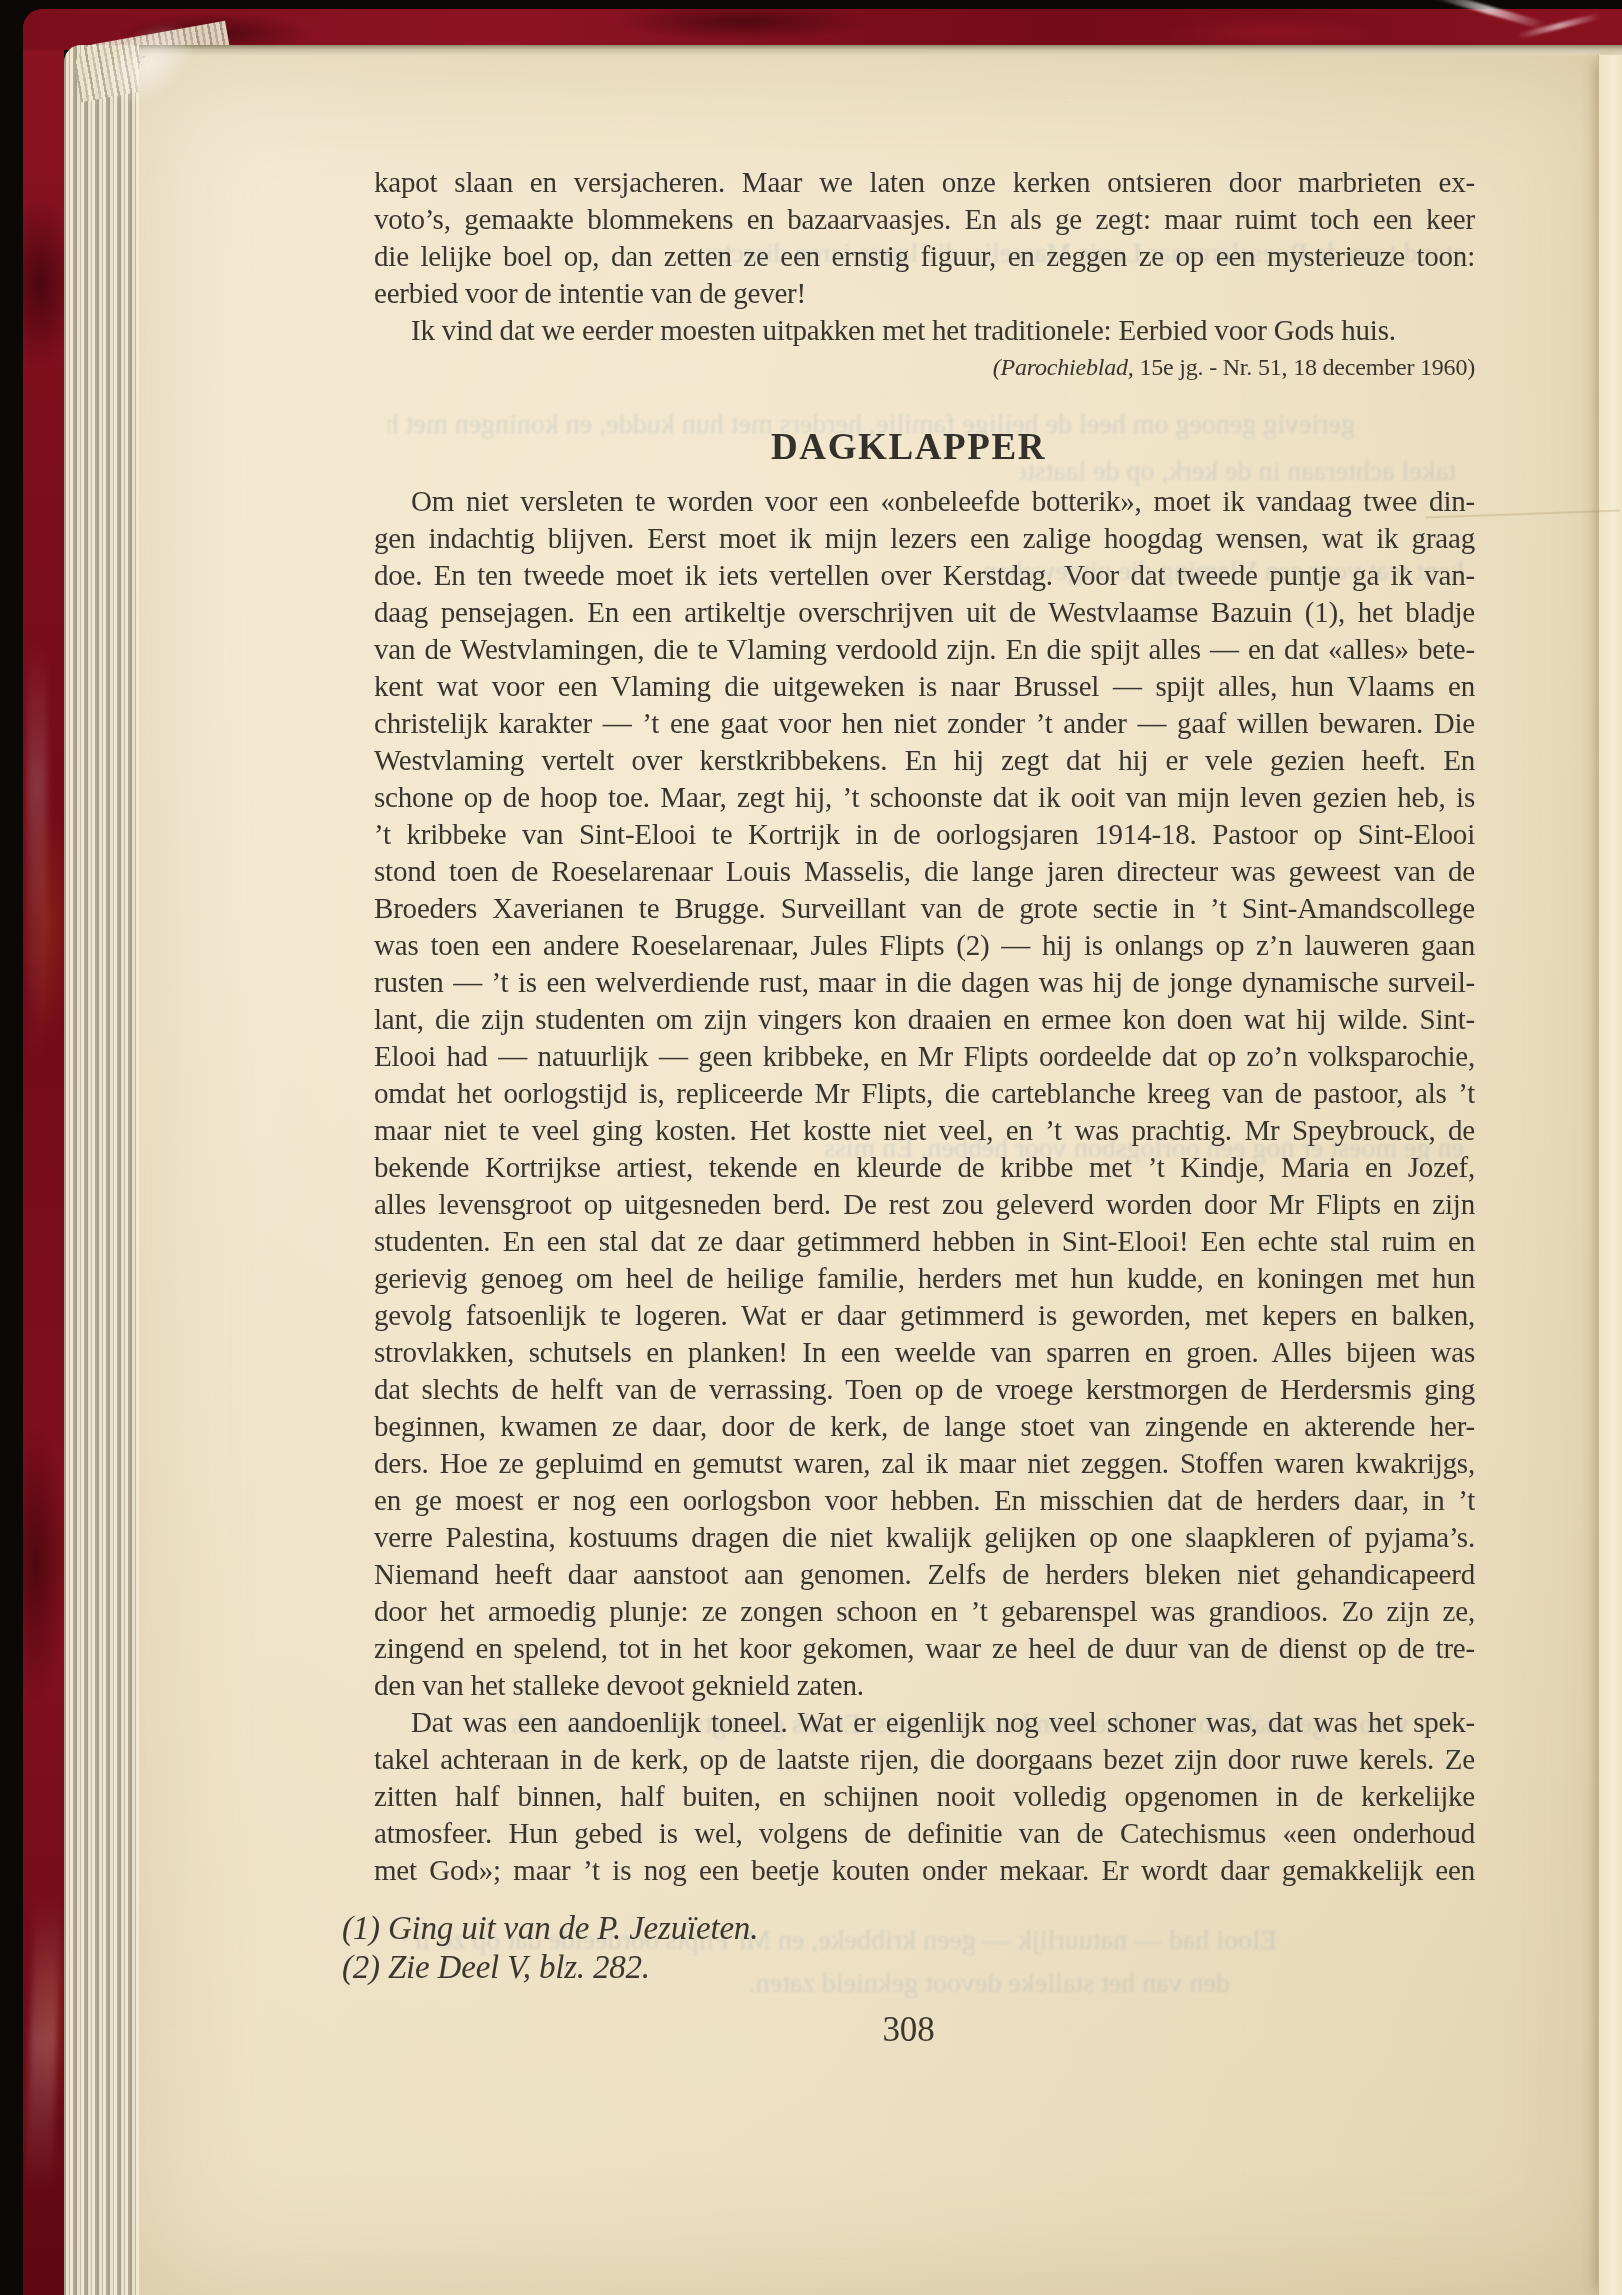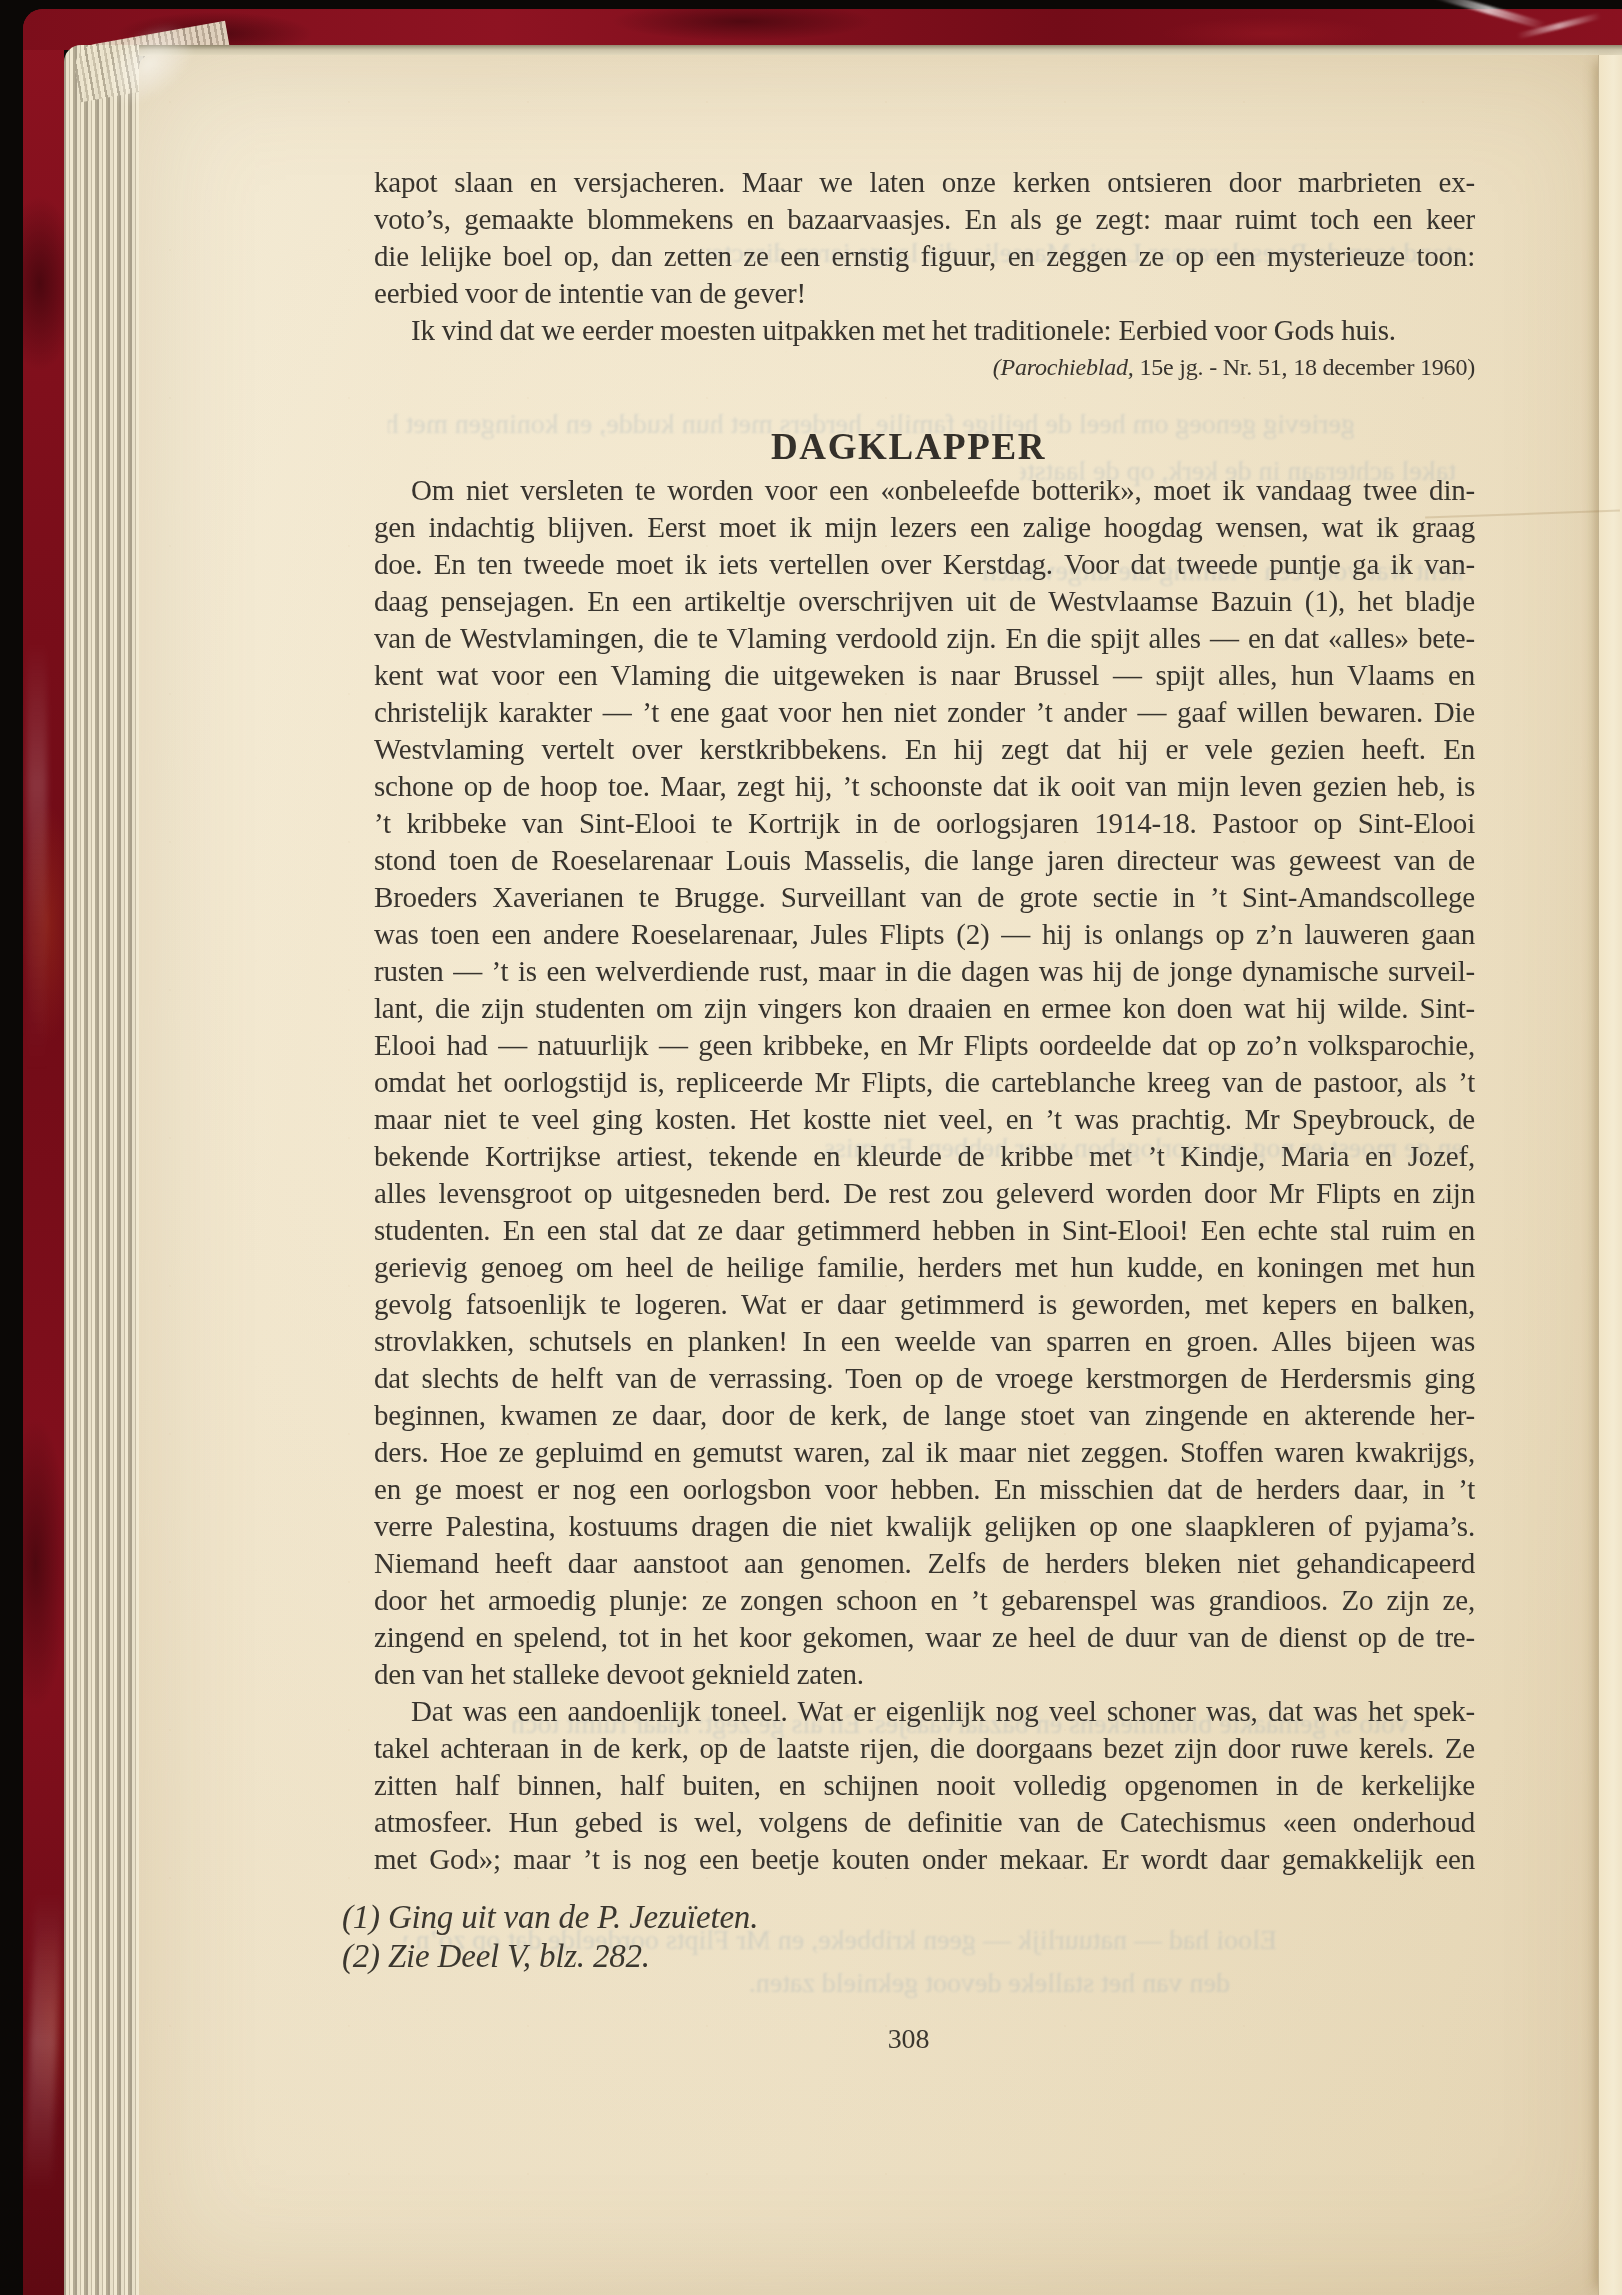--- a/index.html
+++ b/index.html
@@ -70,25 +70,25 @@
   .text-block{position:absolute;left:203px;top:109px;width:1133px;
     color:#38342e;font-size:29px;line-height:37px;letter-spacing:-0.2px;}
   .para{text-align:justify;}
   .para .line{text-align:justify;text-align-last:justify;max-height:37px;overflow:hidden;margin-left:32px;}
   .para:not(.fill-last) .line:last-child{text-align-last:left;}
   .para.indent .line:first-child{text-indent:37px;}
 
   .attribution{text-align:right;line-height:37px;font-size:24px;}
   .attribution .it{font-style:italic;}
 
-  .heading{margin-top:37px;margin-bottom:2px;text-align:center;
+  .heading{margin-top:37px;margin-bottom:13px;text-align:center;
     font-weight:bold;font-size:37px;line-height:47px;letter-spacing:1.6px;color:#34302a;}
 
   .footnotes{margin-top:20px;font-style:italic;font-size:33px;line-height:39px;color:#3b372f;}
-  .pagenum{margin-top:44px;text-align:center;font-size:28px;line-height:37px;color:#3b372f;}
+  .pagenum{margin-top:24px;text-align:center;font-size:35px;line-height:37px;color:#3b372f;}
 
   
   .ghost{position:absolute;transform:scaleX(-1);font-size:28px;line-height:34px;height:34px;
     color:#8ea3b4;opacity:.26;filter:blur(1.1px);white-space:nowrap;overflow:hidden;pointer-events:none;}
 </style>
 </head>
 <body>
 
 <div id="stage">
 

